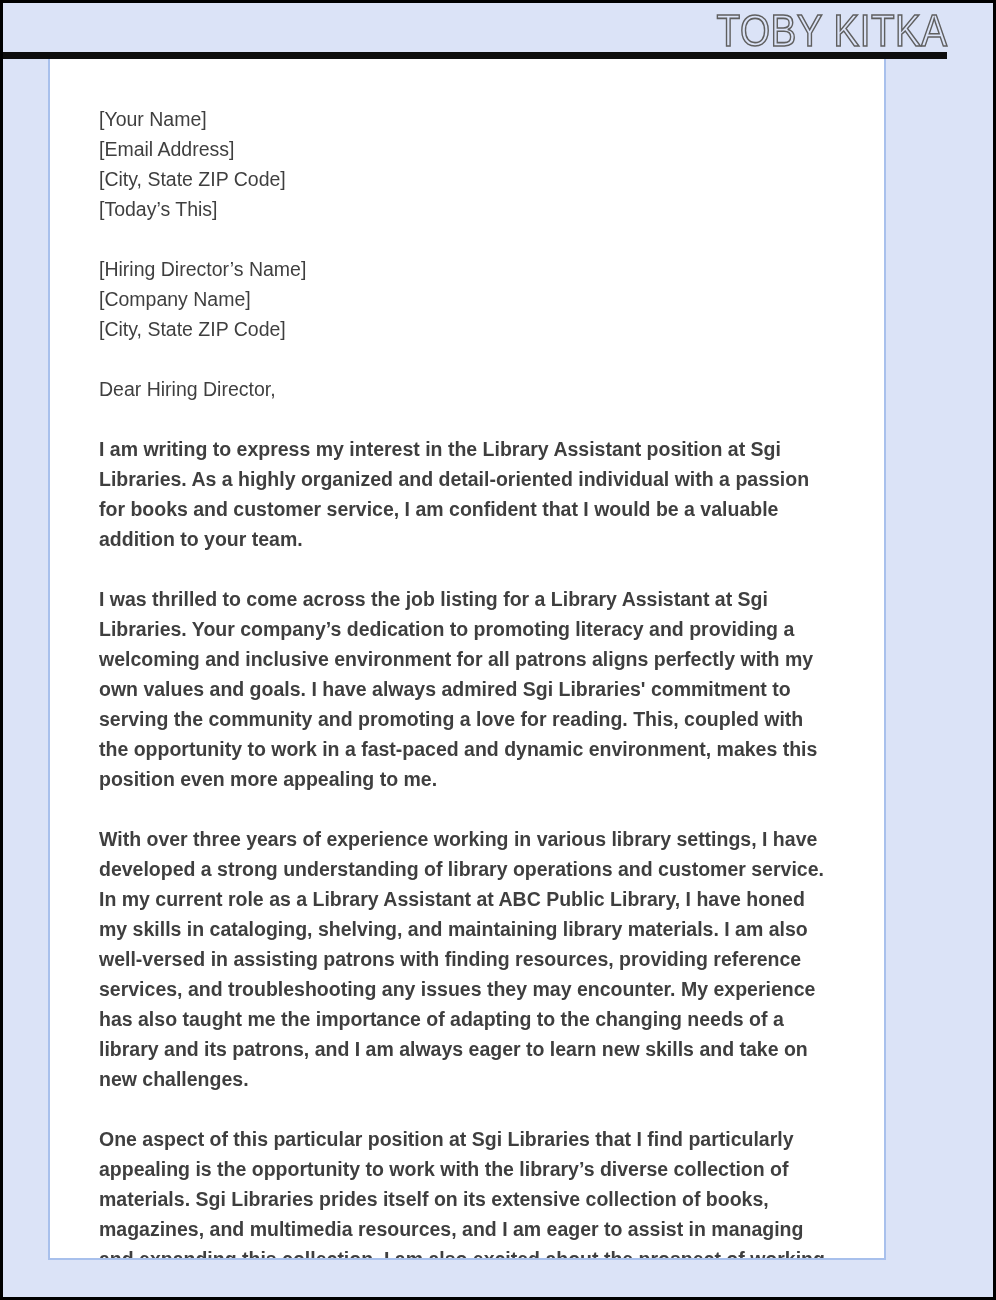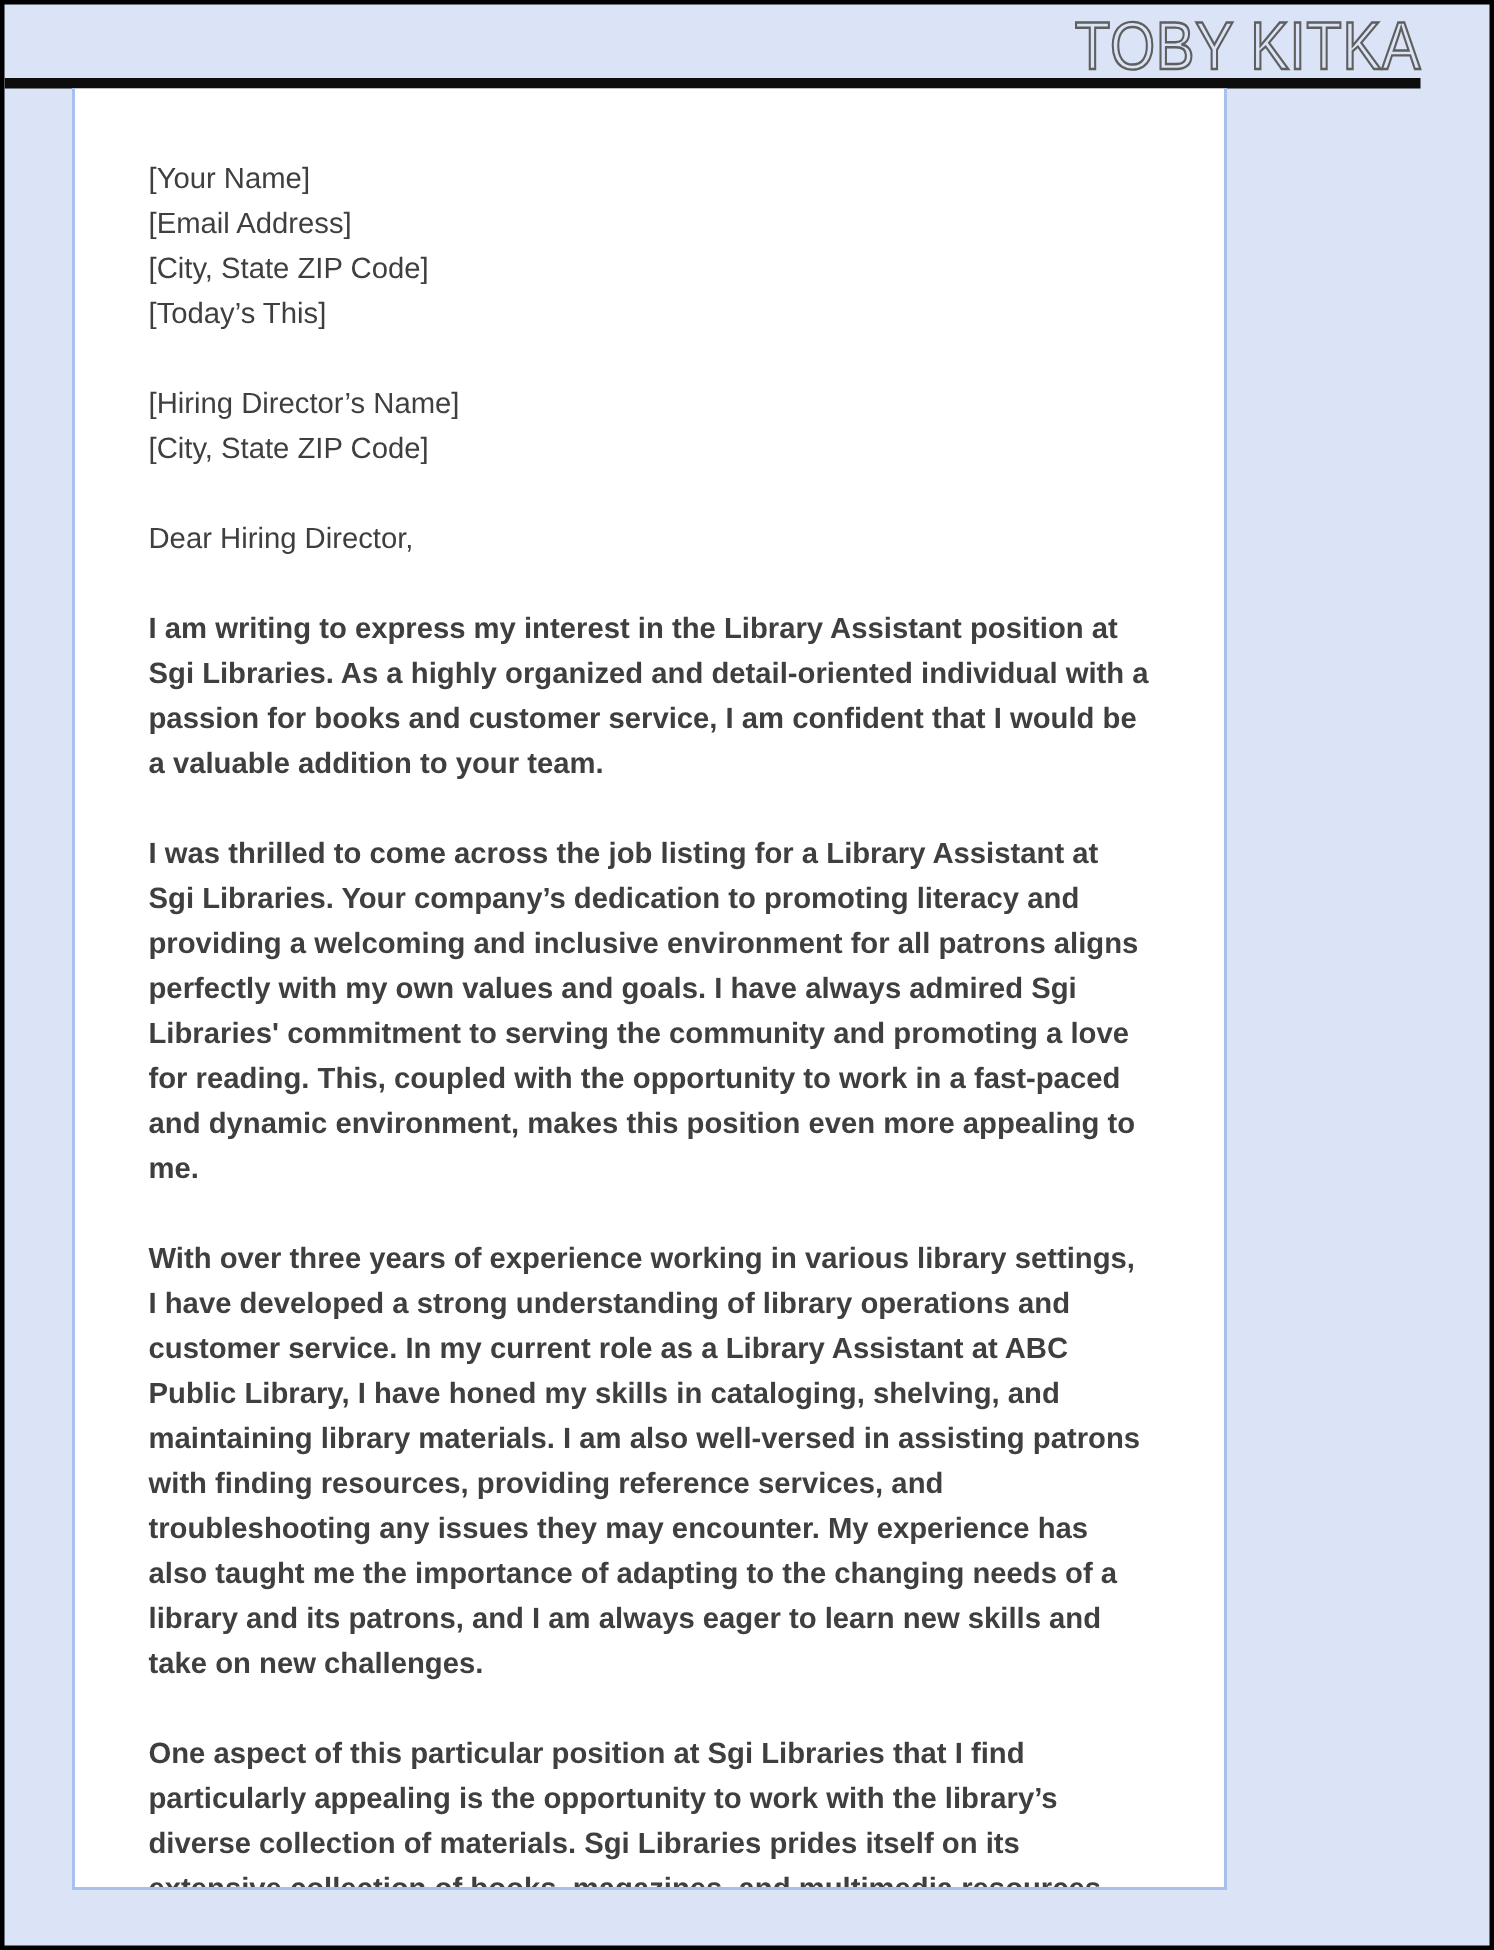--- a/index.html
+++ b/index.html
@@ -36,21 +36,21 @@
     left: 0;
     width: 944px;
     height: 7px;
     background: var(--rule_color, #0d0d0d);
   }
 
   .paper {
     position: absolute;
     top: 56px;
     left: 45px;
-    width: 770px;
+    width: 838px;
     height: 1201px;
     background: var(--paper_color, #ffffff);
     border: 2px solid var(--paper_border_color, #a8c0ec);
     border-top: none;
     overflow: hidden;
     padding: 45px 50px 0 49px;
     color: var(--text_color, #3f3f3f);
     font-size: 19.5px;
     line-height: 30px;
   }
@@ -81,20 +81,21 @@
 
     <div class="block">
       <span class="addr-line">[Your Name]</span>
       <span class="addr-line">[Email Address]</span>
       <span class="addr-line">[City, State ZIP Code]</span>
       <span class="addr-line">[Today’s This]</span>
     </div>
 
     <div class="block">
       <span class="addr-line">[Hiring Director’s Name]</span>
+      <span class="addr-line">[Company Name]</span>
       <span class="addr-line">[City, State ZIP Code]</span>
     </div>
 
     <div class="block">Dear Hiring Director,</div>
 
     <p>I am writing to express my interest in the Library Assistant position at Sgi Libraries. As a highly organized and detail-oriented individual with a passion for books and customer service, I am confident that I would be a valuable addition to your team.</p>
     <p>I was thrilled to come across the job listing for a Library Assistant at Sgi Libraries. Your company’s dedication to promoting literacy and providing a welcoming and inclusive environment for all patrons aligns perfectly with my own values and goals. I have always admired Sgi Libraries' commitment to serving the community and promoting a love for reading. This, coupled with the opportunity to work in a fast-paced and dynamic environment, makes this position even more appealing to me.</p>
     <p>With over three years of experience working in various library settings, I have developed a strong understanding of library operations and customer service. In my current role as a Library Assistant at ABC Public Library, I have honed my skills in cataloging, shelving, and maintaining library materials. I am also well-versed in assisting patrons with finding resources, providing reference services, and troubleshooting any issues they may encounter. My experience has also taught me the importance of adapting to the changing needs of a library and its patrons, and I am always eager to learn new skills and take on new challenges.</p>
     <p>One aspect of this particular position at Sgi Libraries that I find particularly appealing is the opportunity to work with the library’s diverse collection of materials. Sgi Libraries prides itself on its extensive collection of books, magazines, and multimedia resources, and I am eager to assist in managing and expanding this collection. I am also excited about the prospect of working with the library’s digital resources and helping to develop new programs and services to engage with the community.</p>
 

